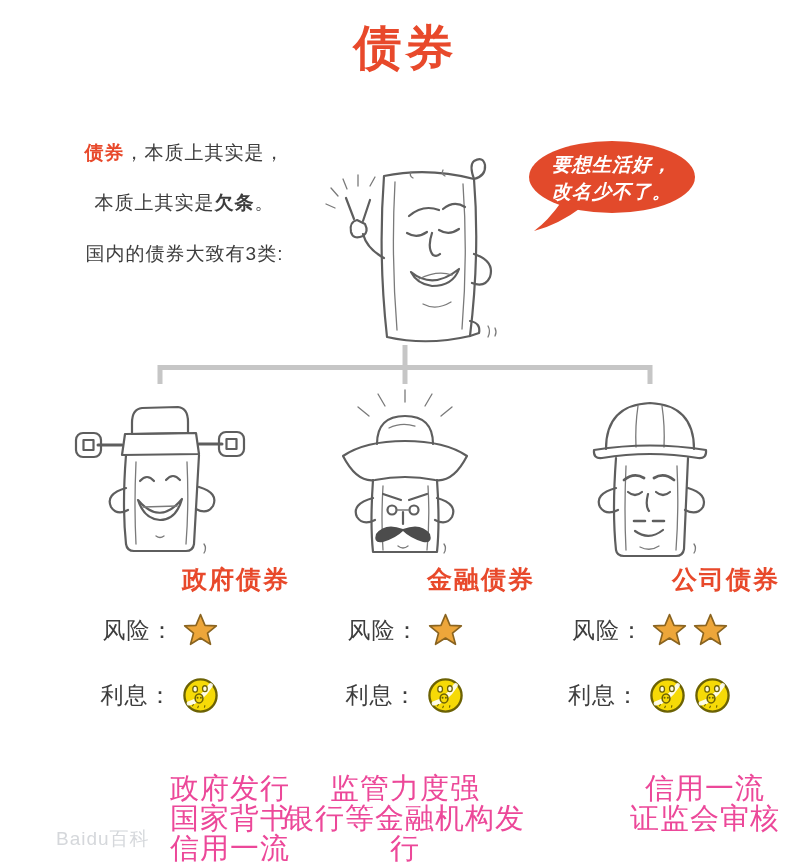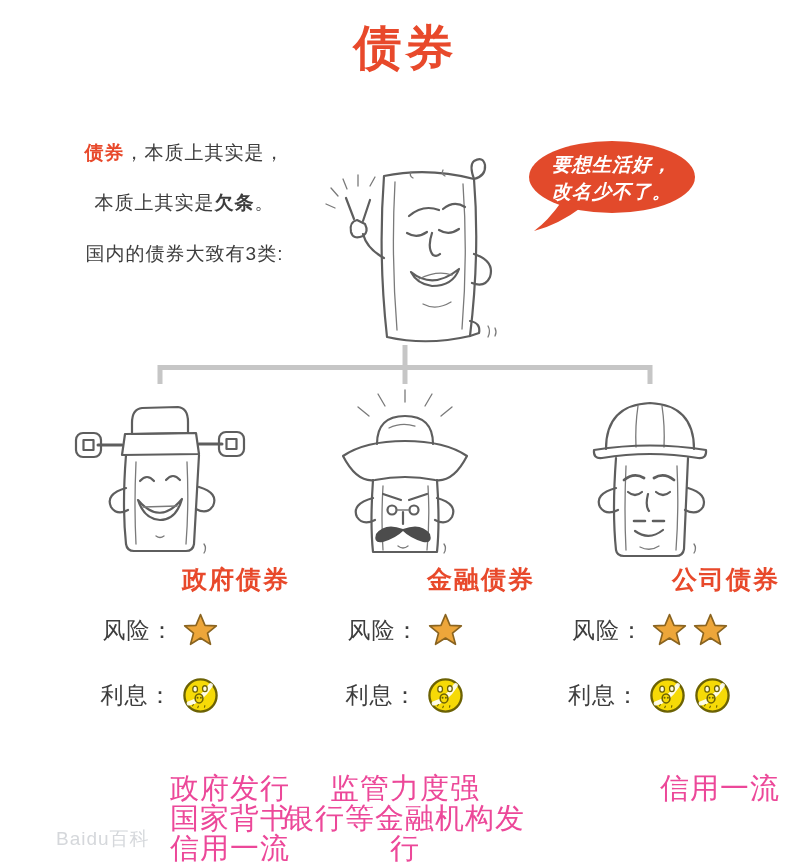--- a/index.html
+++ b/index.html
@@ -298,18 +298,19 @@
           <svg class="icon-coin" viewBox="0 0 40 40">
             <use href="#coin-shape"></use>
           </svg>
           <svg class="icon-coin" viewBox="0 0 40 40">
             <use href="#coin-shape"></use>
           </svg>
         </span>
     </div>
     <div class="desc">
       <div>信用一流</div>
+      <div>证监会审核</div>
     </div>
   </div>
 
   <div class="watermark">Baidu百科</div>
 
 </div>
 
 </body></html>

